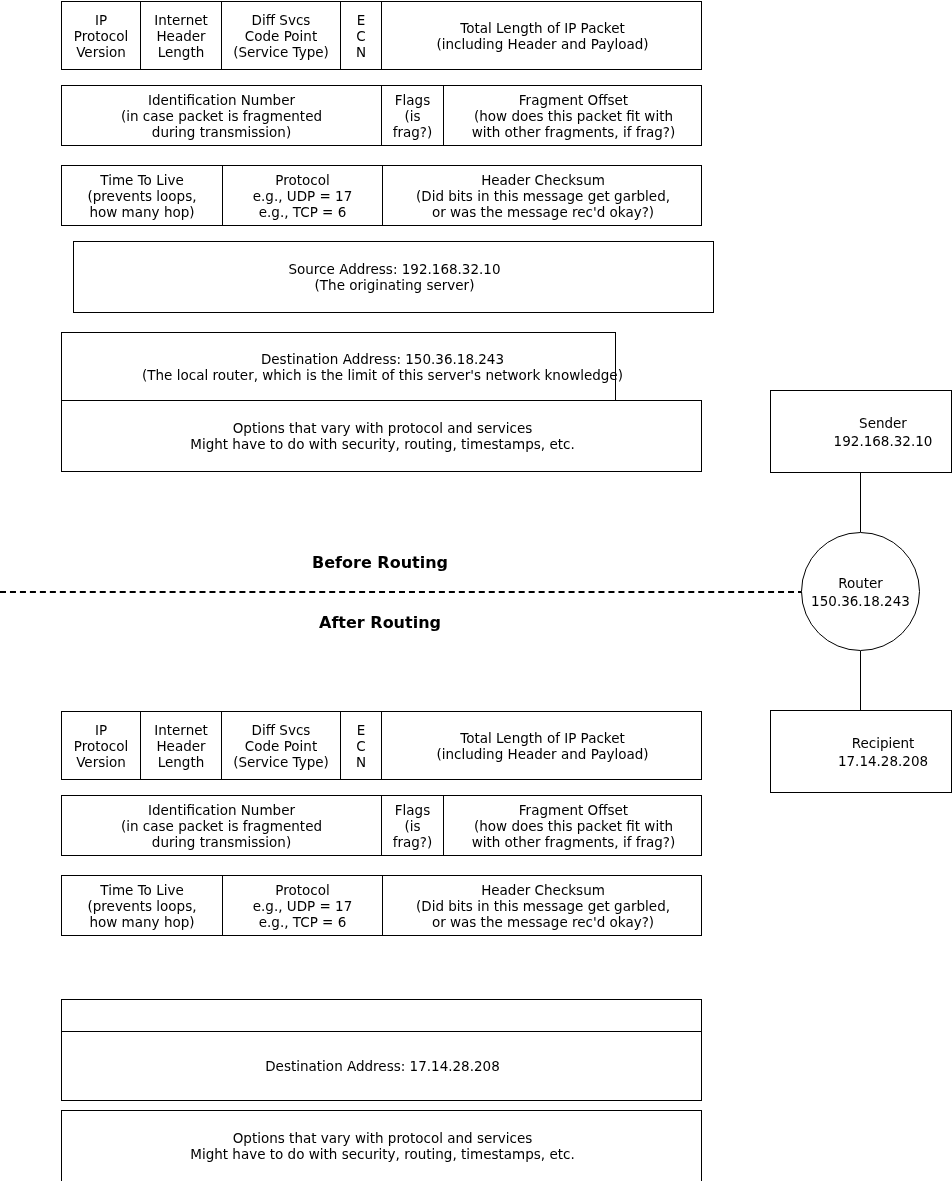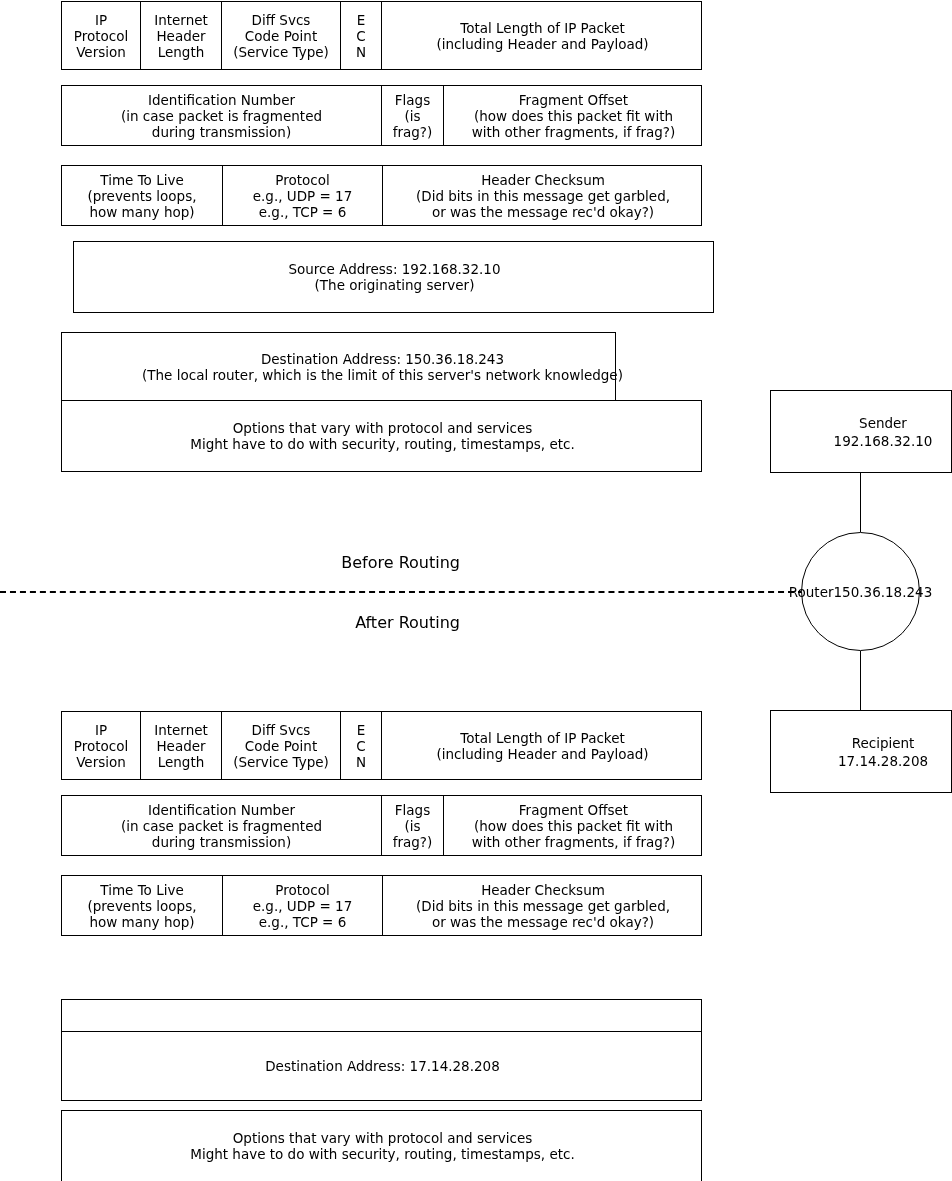--- a/index.html
+++ b/index.html
@@ -40,22 +40,23 @@
     border-right: 1px solid #000000;
     overflow: hidden;
   }
   .pkt-cell:last-child { border-right: none; }
   .pkt-cell .ln { display: block; white-space: nowrap; }
 
   
   .divider-label {
     position: absolute;
     font-size: 16px;
-    text-align: right;
+    text-align: center;
     white-space: nowrap;
+    font-weight: bold;
   }
   .dashline {
     position: absolute;
     height: 0;
     border-top: 2px dashed #000000;
   }
 
   
   .node-box {
     position: absolute;
@@ -71,21 +72,21 @@
     text-align: center;
     padding-left: 44px;
   }
   .node-circle {
     position: absolute;
     box-sizing: border-box;
     border: 1px solid #000000;
     border-radius: 50%;
     background: #ffffff;
     display: flex;
-    flex-direction: row;
+    flex-direction: column;
     align-items: center;
     justify-content: center;
     font-size: 13.5px;
     line-height: 18px;
     text-align: center;
     z-index: 2;
   }
   .connector {
     position: absolute;
     width: 0;

